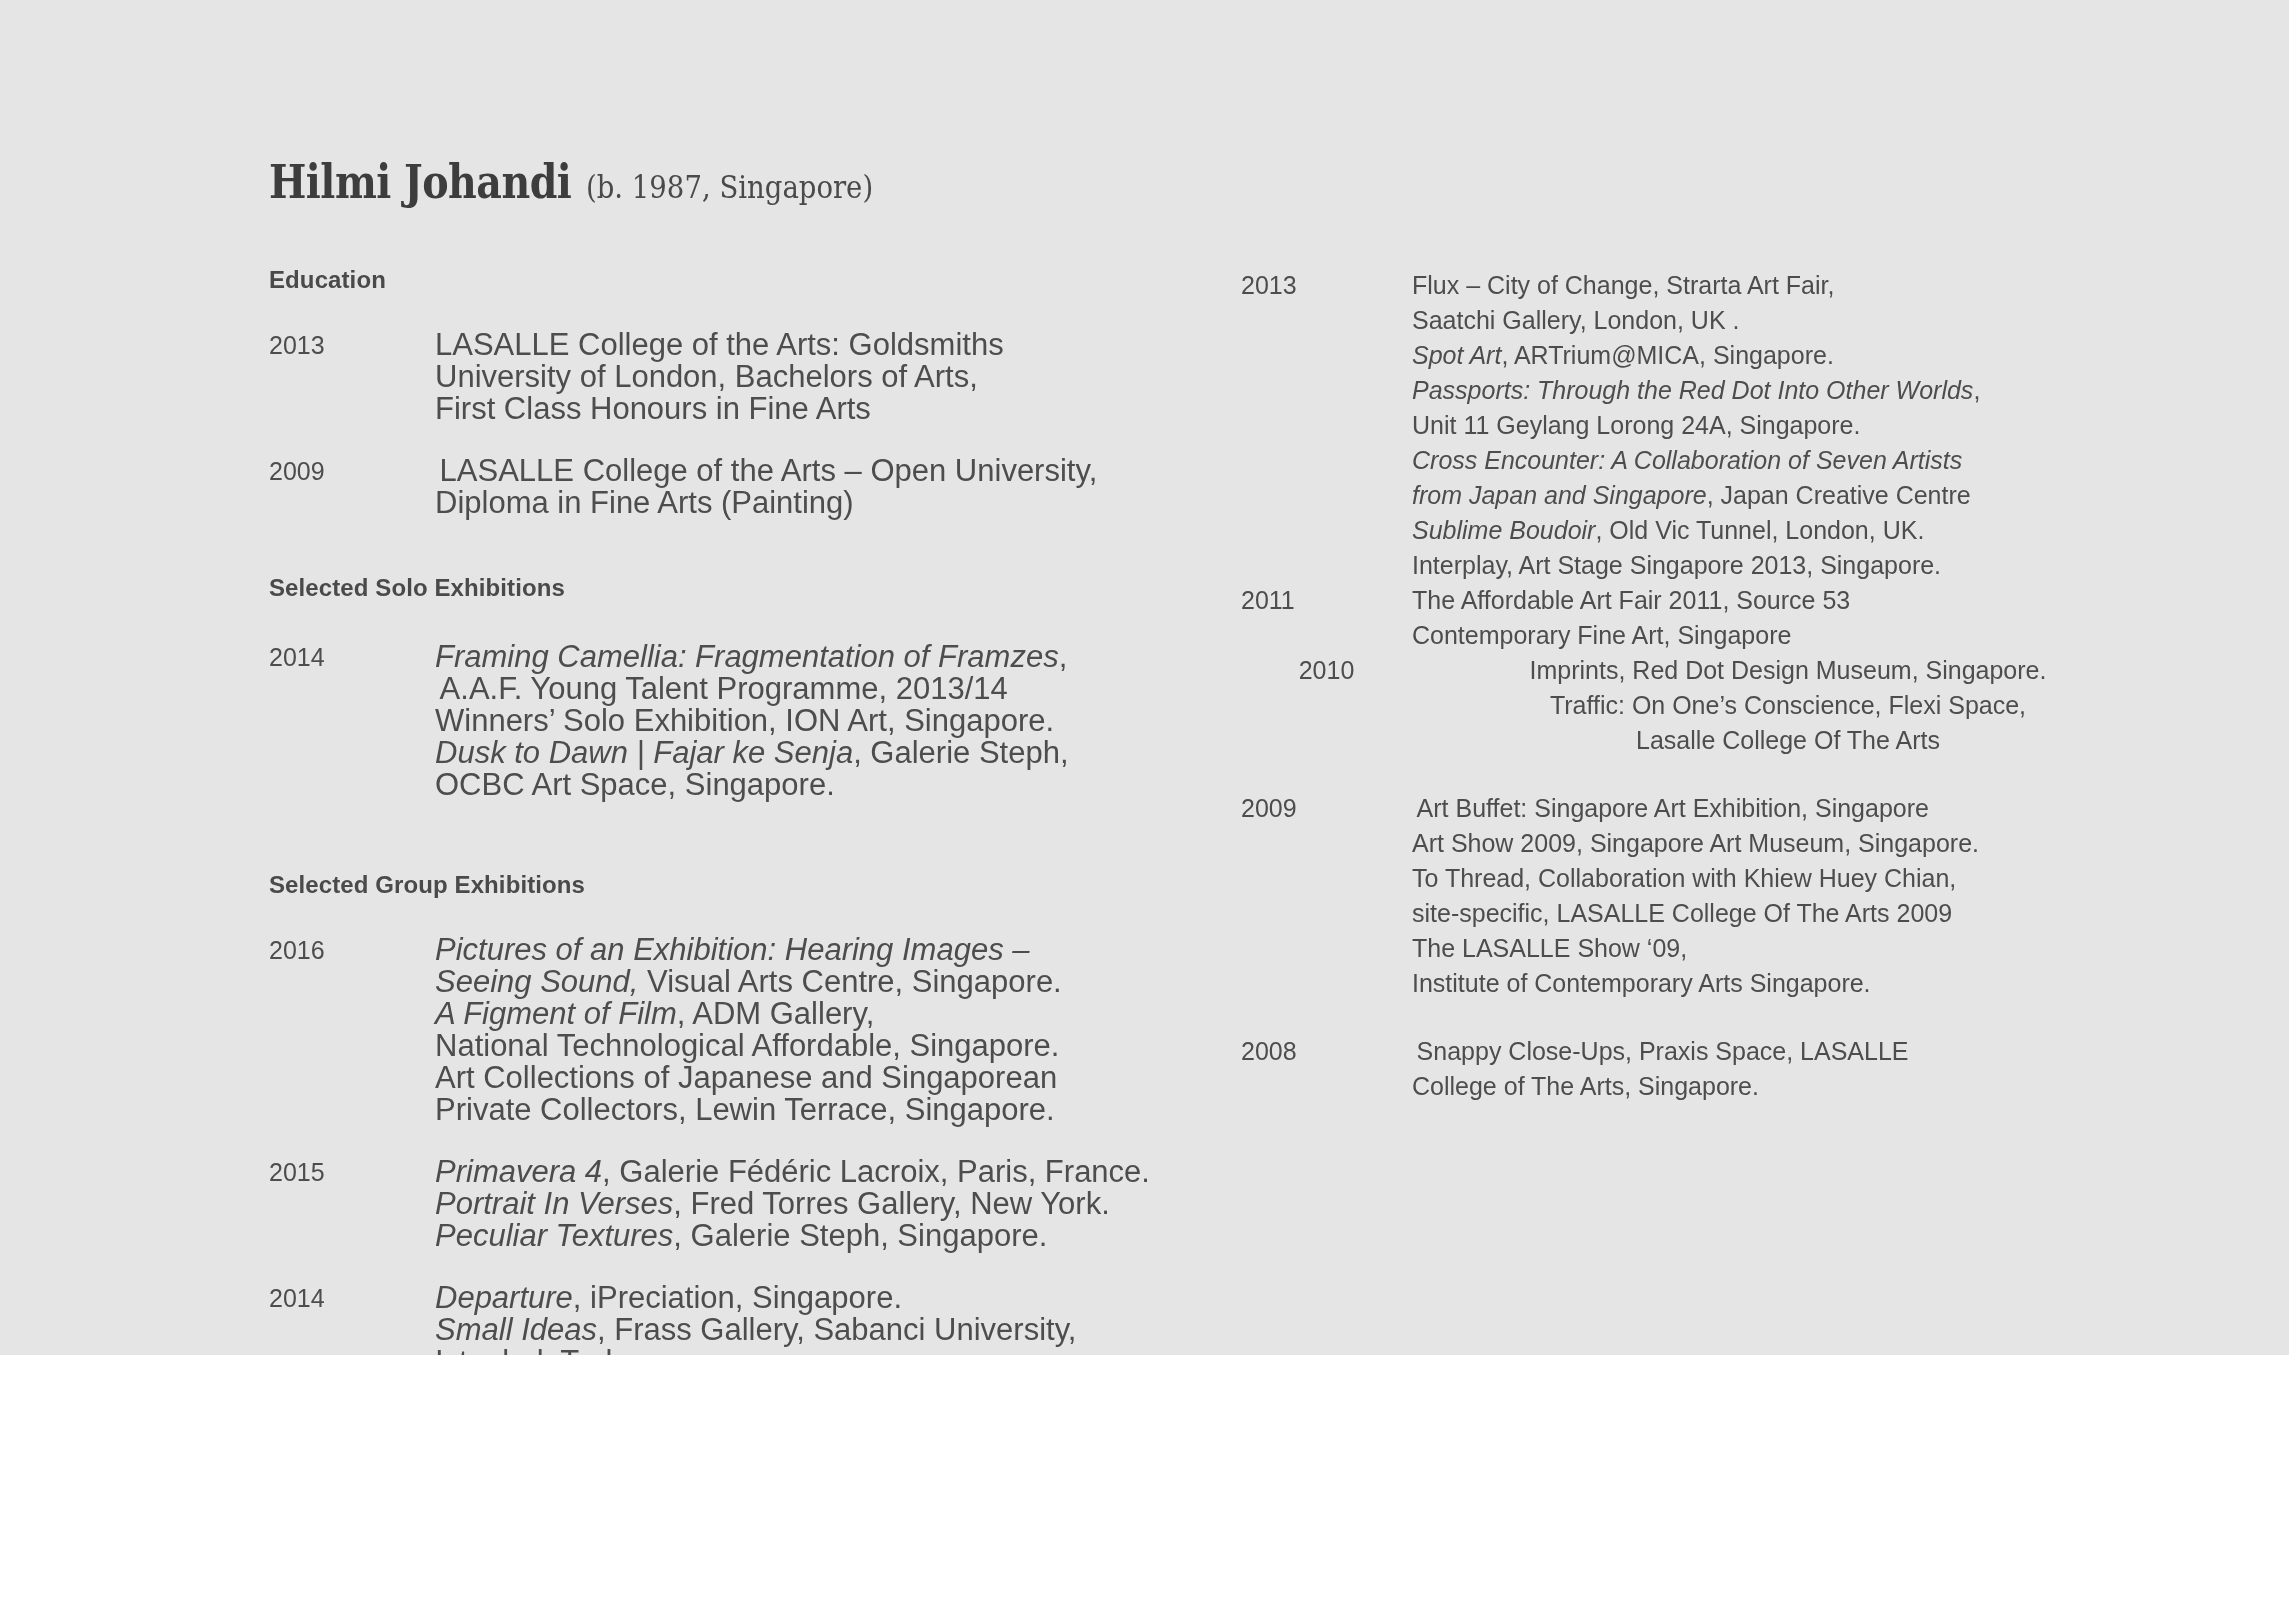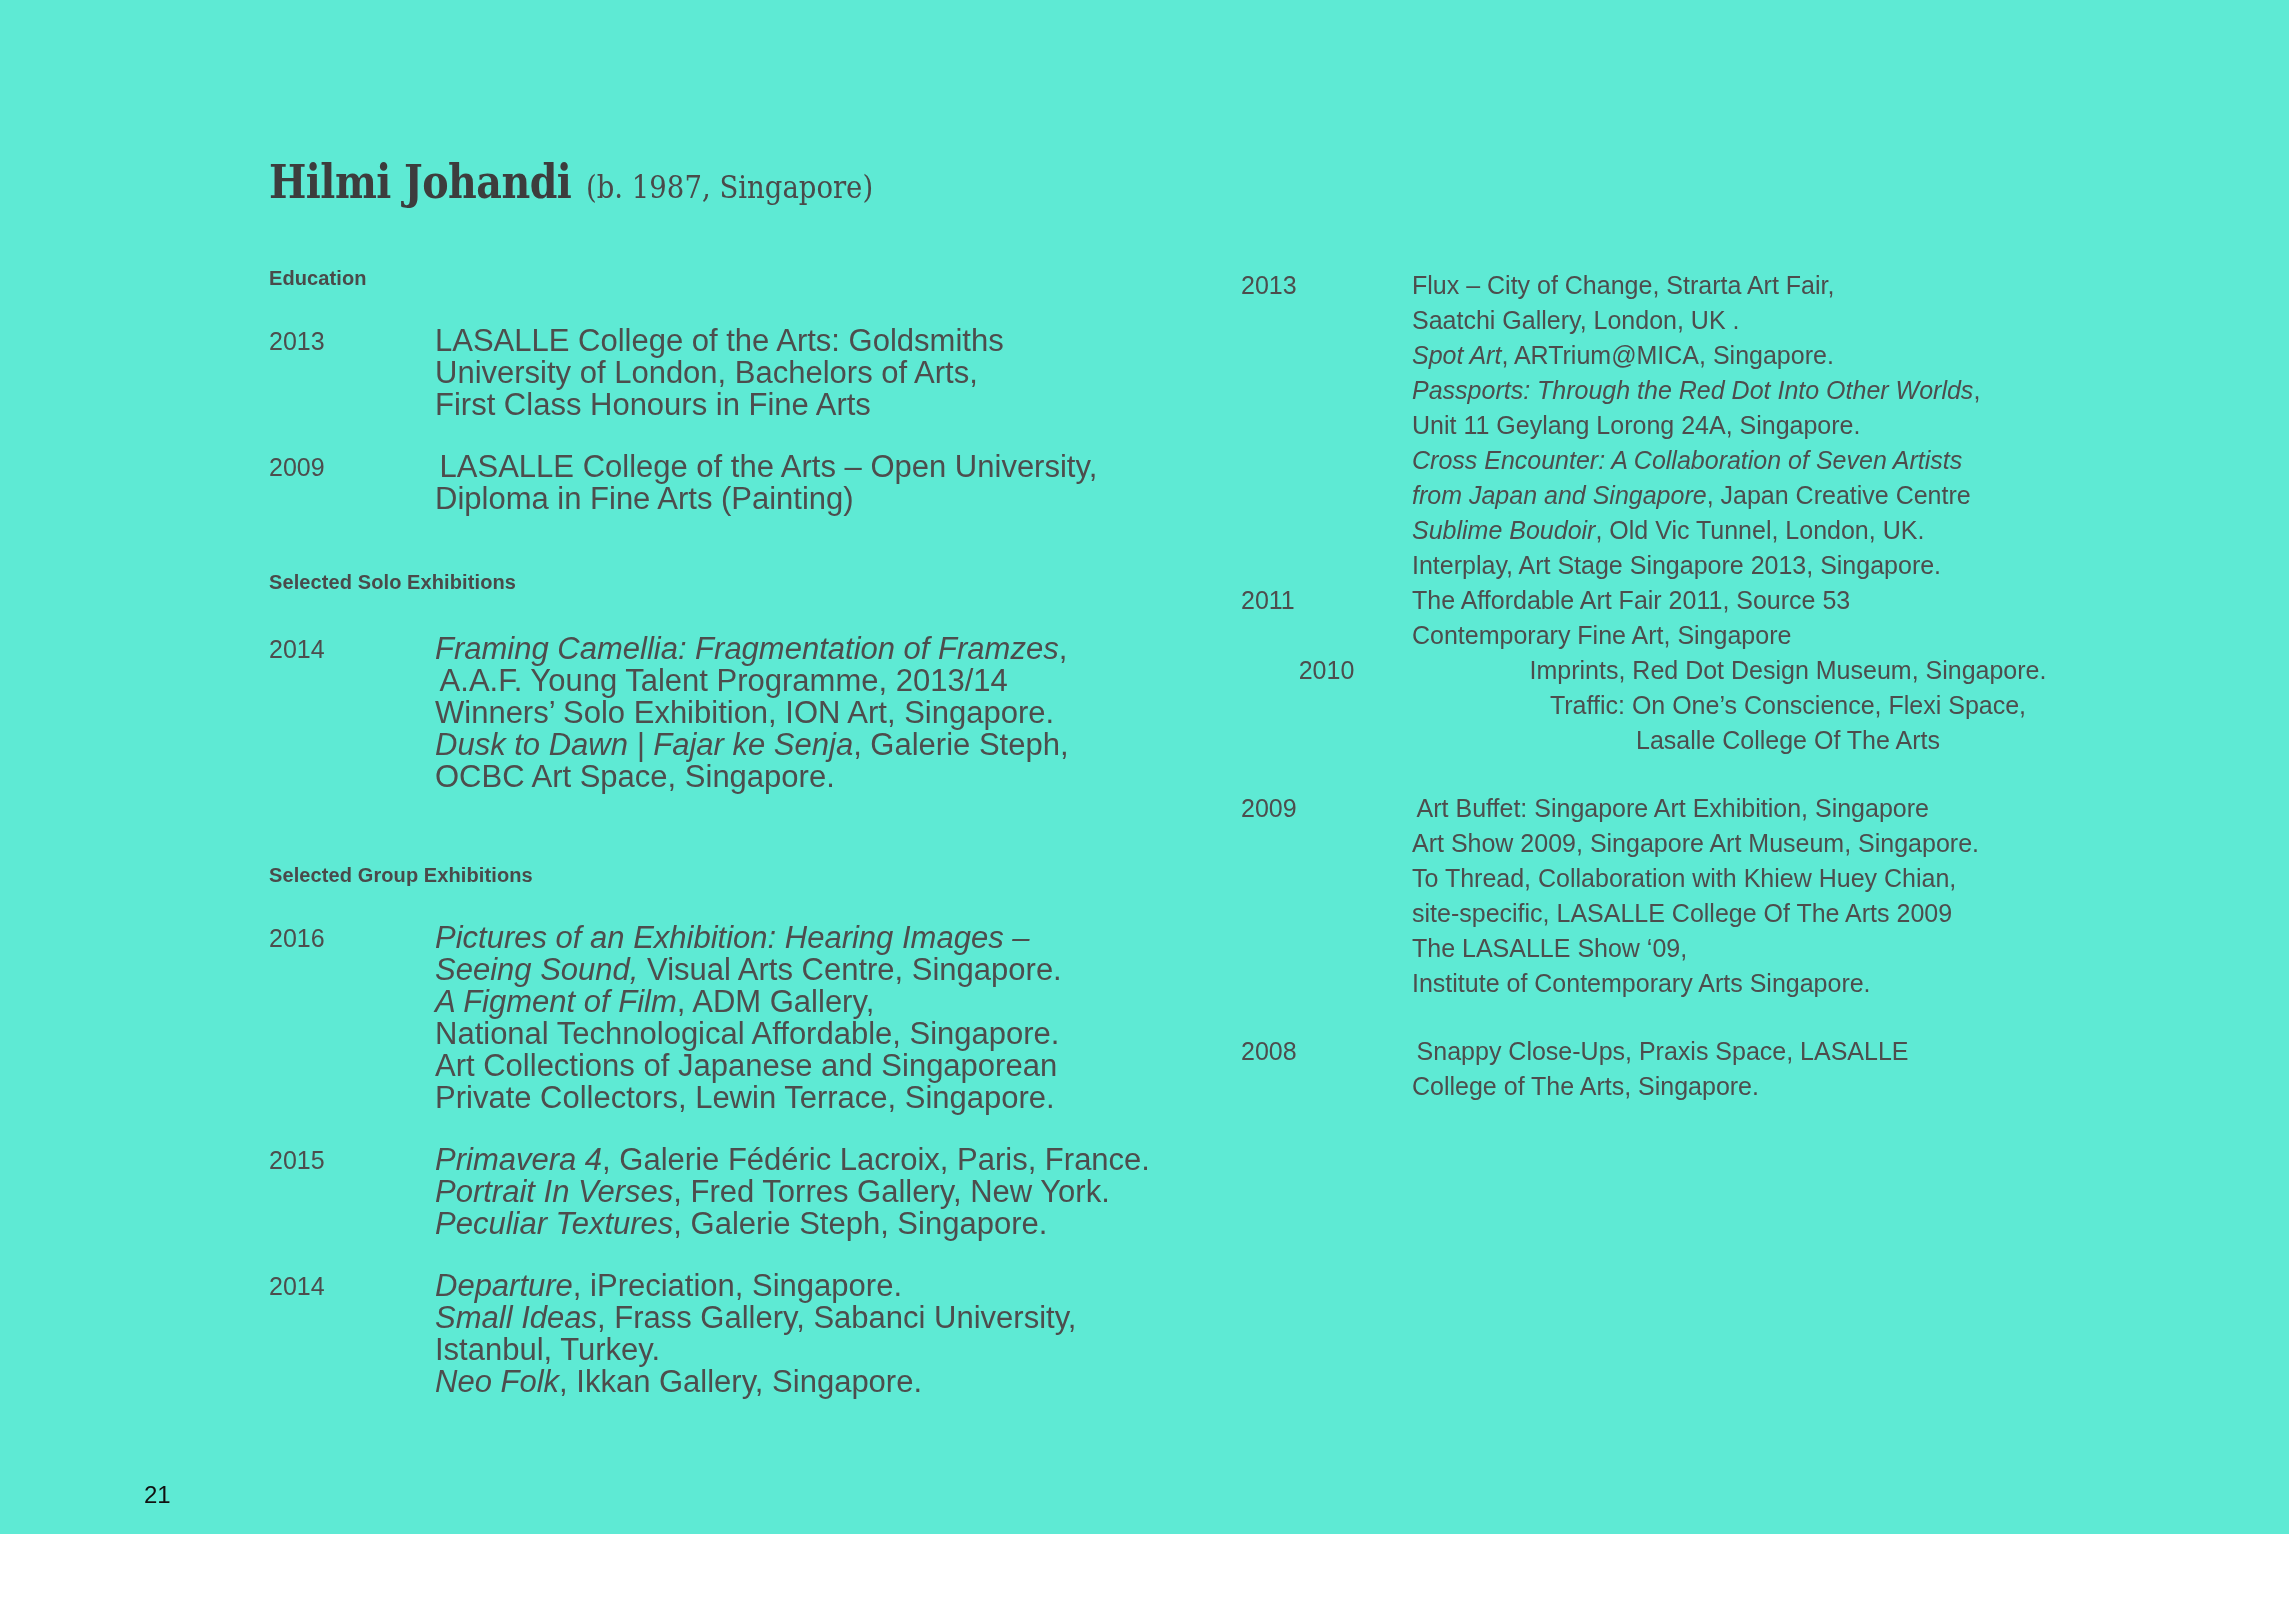--- a/index.html
+++ b/index.html
@@ -8,22 +8,22 @@
     background: #ffffff;
   }
   body {
     font-family: "Liberation Sans", sans-serif;
     color: #4d4d4d;
     -webkit-font-smoothing: antialiased;
   }
   .page {
     position: relative;
     width: 2290px;
-    height: 1534px;
-    background: #5eead4;
+    height: 1355px;
+    background: #e5e5e5;
     overflow: hidden;
   }
 
   
   .artist-header {
     position: absolute;
     left: 269px;
     top: 155px;
     white-space: nowrap;
     display: flex;
@@ -59,21 +59,21 @@
     position: absolute;
     left: 1241px;
     top: 268px;
     width: 923px;
   }
 
   
   .section-heading {
     font-family: "Liberation Sans", sans-serif;
     font-weight: 700;
-    font-size: 20px;
+    font-size: 24px;
     color: #4a4a4a;
     letter-spacing: 0.1px;
     line-height: 1;
     margin: 0;
     white-space: nowrap;
   }
   .section {
     margin-bottom: 0;
   }
 

